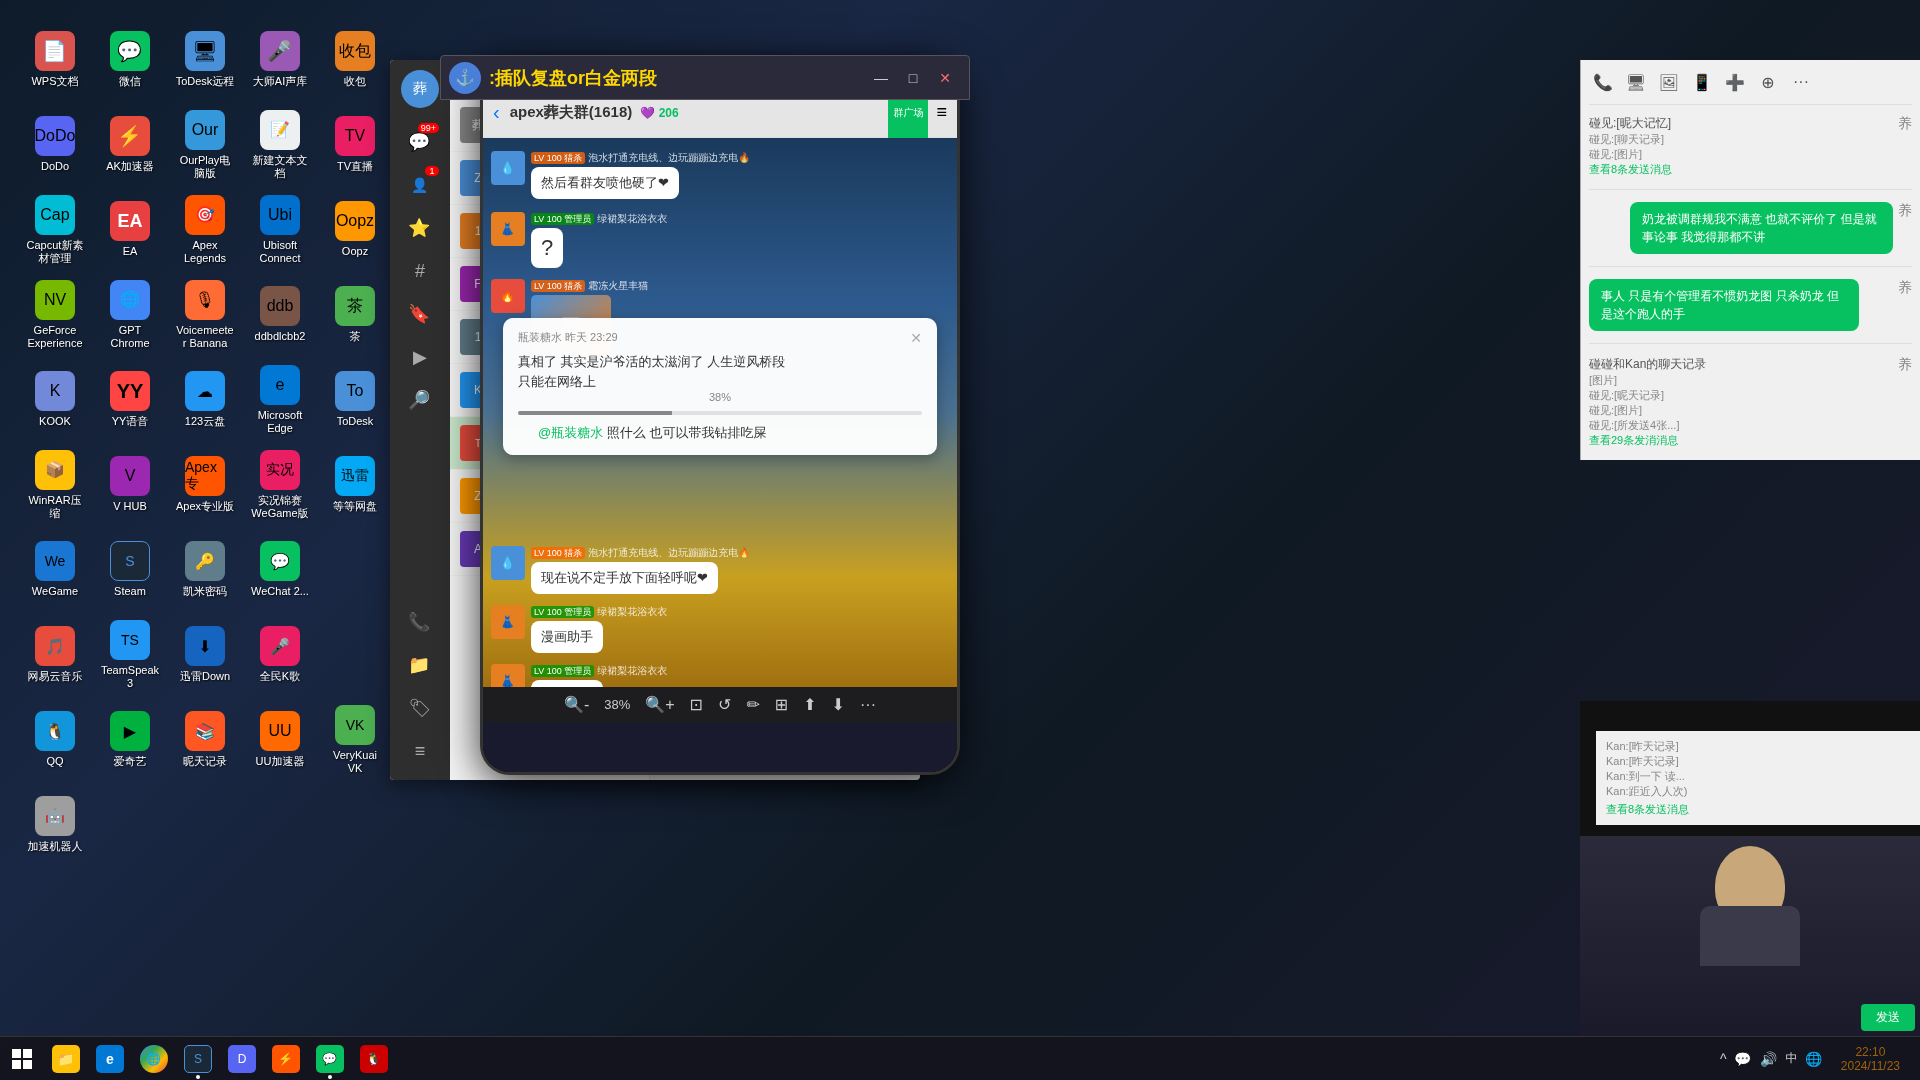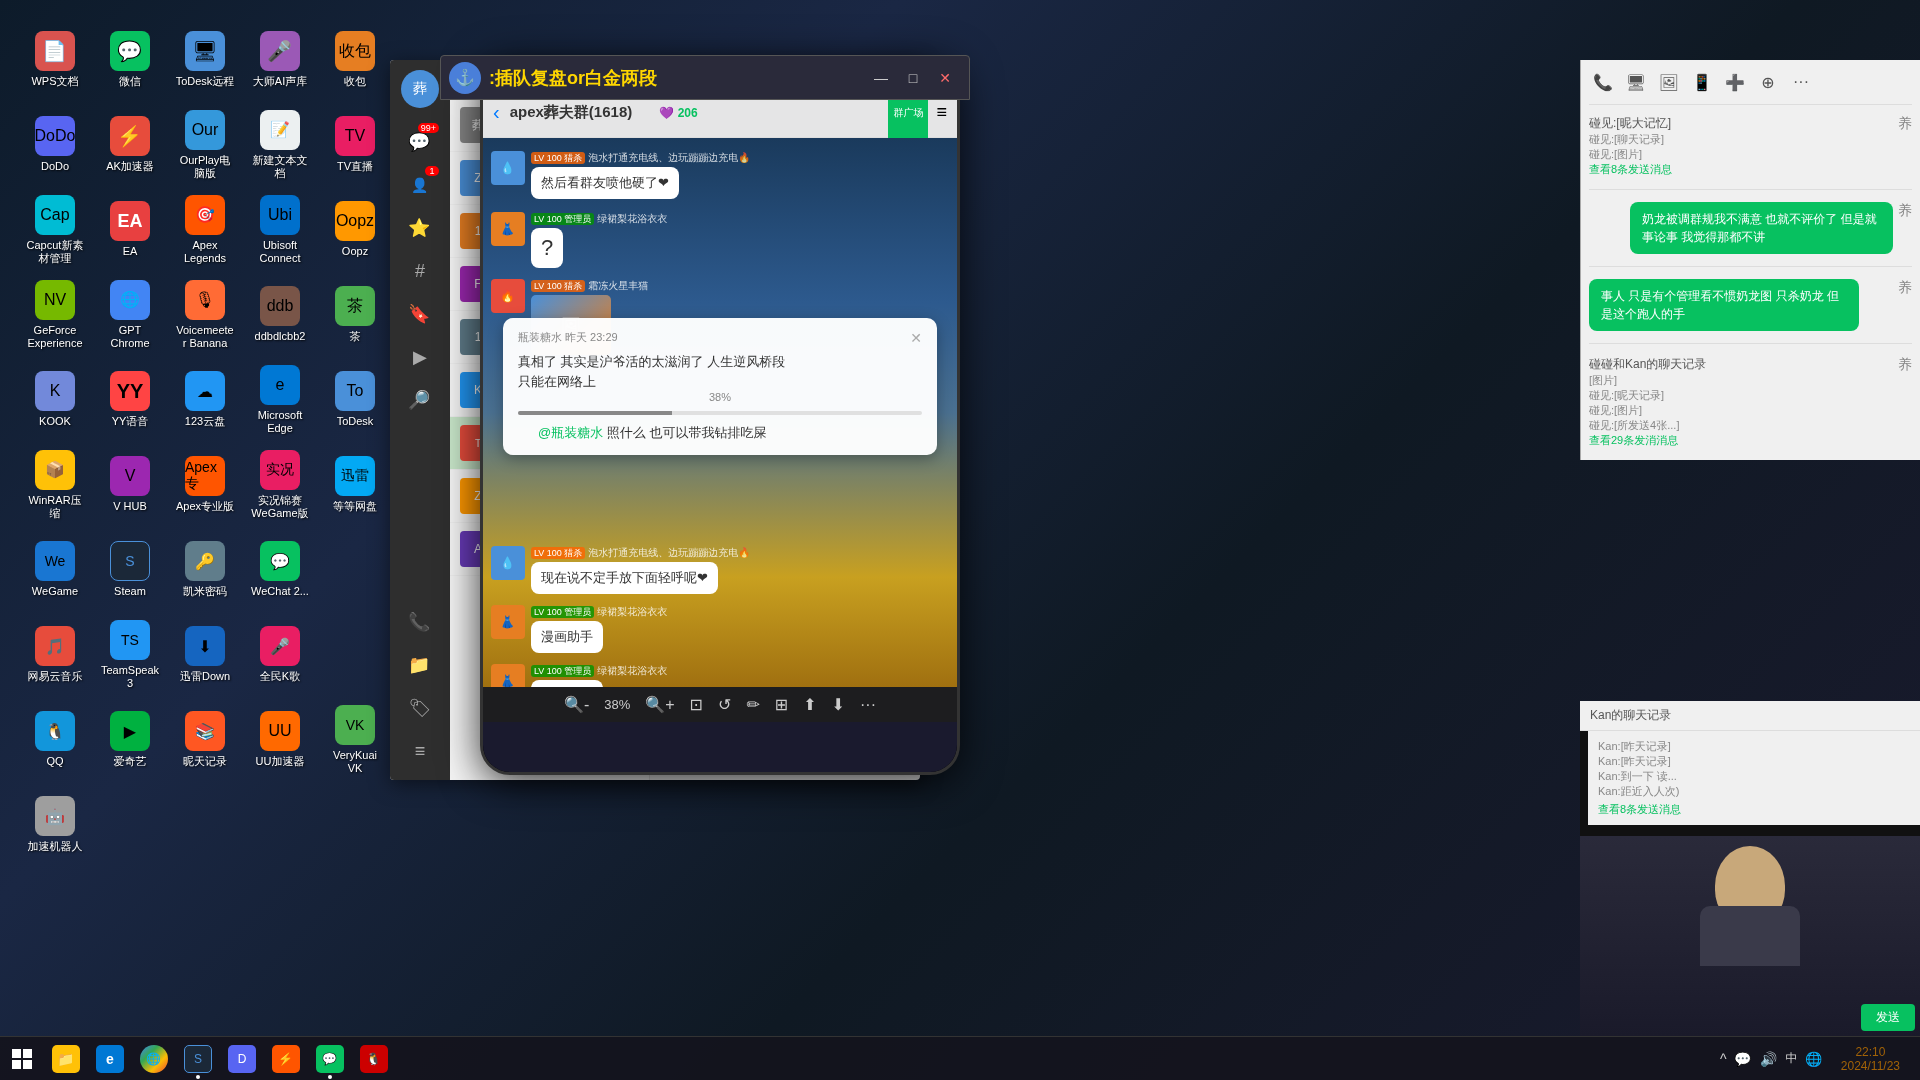--- a/index.html
+++ b/index.html
@@ -876,21 +876,21 @@
           <span>🔔</span>
           <span style="margin:0 3px;">📶</span>
           <span style="background:#555; color:#fff; padding:1px 4px; border-radius:3px; font-size:11px;">33</span>
         </span>
       </div>
 
       <div class="phone-chat-header">
         <span class="phone-back">‹</span>
         <span class="phone-chat-title">
           <span>apex葬夫群(1618)</span>
-          <span style="color:#07c160; font-size:12px; margin-left:23px;">💜 <span>206</span></span>
+          <span style="color:#07c160; font-size:12px; margin-left:4px;">💜 <span>206</span></span>
         </span>
         <div class="phone-chat-actions">
           <span style="background:#07c160; color:#fff; font-size:10px; padding:20px 5px; border-radius:1px; cursor:pointer;">群广场</span>
           <span style="font-size:18px; cursor:pointer;">≡</span>
         </div>
       </div>
 
       <div class="phone-messages" style="position:relative; overflow:hidden;">
 
         <div style="position:absolute; top:0; left:0; right:0; bottom:0; background:linear-gradient(180deg, #1a3a5c 0%, #2d5a8e 30%, #4a7090 50%, #c8a020 80%, #a07010 100%);"></div>
@@ -1061,24 +1061,21 @@
           <div style="font-size:11px; color:#07c160; cursor:pointer;">查看29条发消消息</div>
         </div>
         <div style="color:#888; font-size:14px; cursor:pointer;">养</div>
       </div>
     </div>
 
   </div>
 
   <div style="position:absolute; bottom:44px; right:0; width:340px; height:335px; background:#111; z-index:42; overflow:hidden;">
 
-    <div style="position:absolute; top:0; left:0; right:0; height:30px; background:#f0f0f0; display:flex; align-items:center; padding:0 10px; font-size:12px; color:#555; z-index:3; border-bottom:1px solid #ddd;">
-      <span>Kan的聊天记录</span>
-    </div>
-    <div style="position:absolute; top:30px; left:8px; right:0; padding:8px 10px; background:#f0f0f0; z-index:3;">
+    <div style="position:absolute; top:30px; left:16px; right:0; padding:8px 10px; background:#f0f0f0; z-index:3;">
       <div style="font-size:11px; color:#888;">Kan:[昨天记录]</div>
       <div style="font-size:11px; color:#888;">Kan:[昨天记录]</div>
       <div style="font-size:11px; color:#888;">Kan:到一下 读...</div>
       <div style="font-size:11px; color:#888;">Kan:距近入人次)</div>
       <div style="font-size:11px; color:#07c160; cursor:pointer; margin-top:3px;">查看8条发送消息</div>
     </div>
 
     <div style="position:absolute; bottom:0; left:0; right:0; height:200px; background:linear-gradient(180deg, #2a2a3a 0%, #1a1a2a 100%);">
 
       <div style="position:absolute; top:10px; left:50%; transform:translateX(-50%); width:100px; height:120px;">

